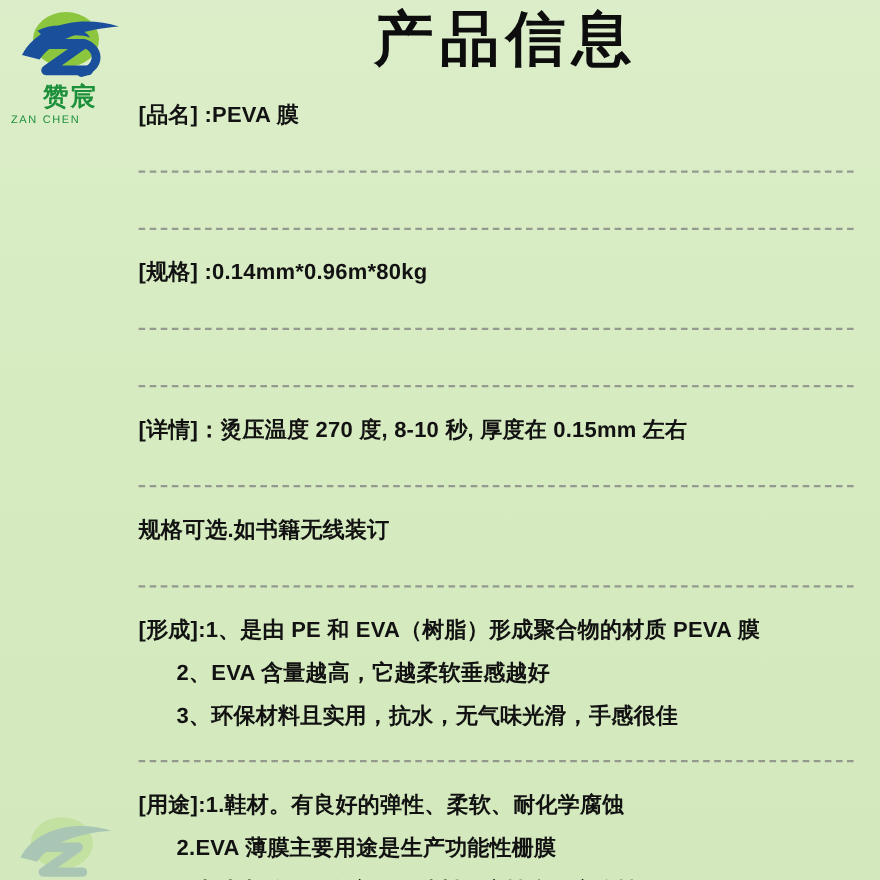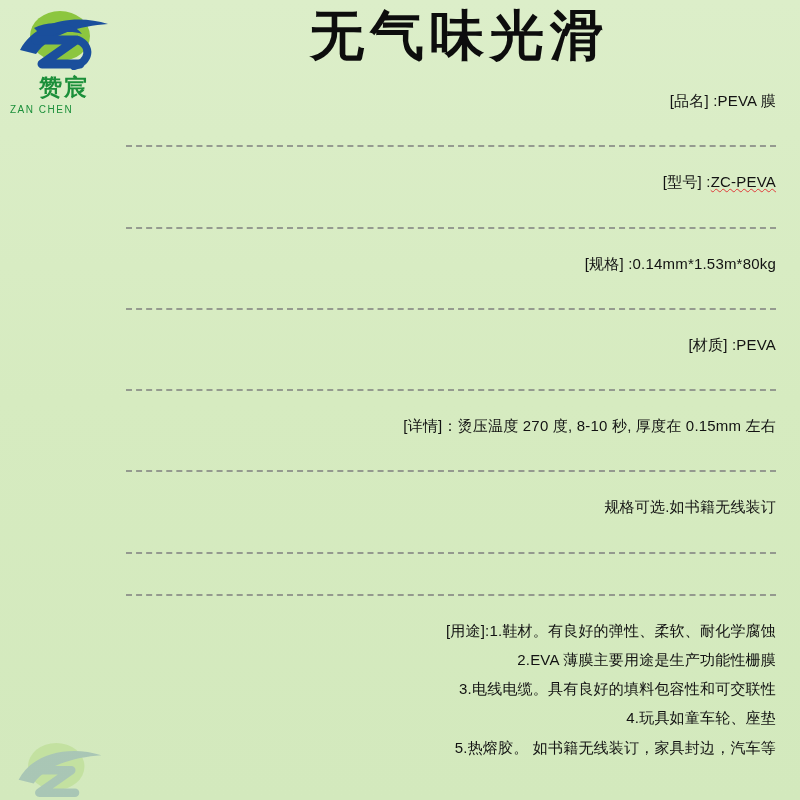--- a/index.html
+++ b/index.html
@@ -96,27 +96,26 @@
     left: 126px;
     top: 86px;
     width: 650px;
   }
 
   .row {
     position: relative;
     padding: 0 0 0 0;
   }
   .row-text {
-    font-size: 15px;
-    font-weight: normal;
+    font-size: 20px;
+    font-weight: bold;
     color: #121212;
     line-height: 1.95;
     white-space: pre-wrap;
     letter-spacing: 0.2px;
-    text-align: right;
   }
   .row-text.indent-block {
     text-indent: 0;
   }
   .divider {
     border-top: 2px dashed #7f7f7f;
     opacity: 0.75;
     margin: 0;
     height: 0;
     font-size: 0;
@@ -144,66 +143,65 @@
         <path d="M4 40 C20 10 60 4 92 14 C64 16 34 24 20 44 Z" fill="#1a4f9c"></path>
         <path d="M18 18 C32 10 58 12 66 24 C54 20 38 22 30 30 Z" fill="#1a4f9c"></path>
         <path d="M20 30 L60 30 L26 54 L64 54" stroke="#1a4f9c" stroke-width="9" fill="none" stroke-linecap="round" stroke-linejoin="round"></path>
         <path d="M62 30 C76 36 74 52 58 56" stroke="#1a4f9c" stroke-width="8" fill="none" stroke-linecap="round"></path>
       </svg>
     </div>
     <div class="logo-text-cn">赞宸</div>
     <div class="logo-text-en">ZAN CHEN</div>
   </div>
 
-  <div class="title">无气味光滑</div>
+  <div class="title">产品信息</div>
 
   <div class="content">
 
     <div class="row">
       <div class="row-text">[品名] :PEVA 膜</div>
     </div>
     <div class="sp-a"></div>
     <div class="divider"></div>
     <div class="sp-b"></div>
 
-    <div class="row">
-      <div class="row-text">[型号] :<span class="spell-underline">ZC-PEVA</span></div>
-    </div>
-    <div class="sp-a"></div>
-    <div class="divider"></div>
-    <div class="sp-b"></div>
-
-    <div class="row">
-      <div class="row-text">[规格] :0.14mm*1.53m*80kg</div>
-    </div>
-    <div class="sp-a"></div>
-    <div class="divider"></div>
-    <div class="sp-b"></div>
-
-    <div class="row">
-      <div class="row-text">[材质] :PEVA</div>
-    </div>
+    <div class="sp-a"></div>
+    <div class="divider"></div>
+    <div class="sp-b"></div>
+
+    <div class="row">
+      <div class="row-text">[规格] :0.14mm*0.96m*80kg</div>
+    </div>
+    <div class="sp-a"></div>
+    <div class="divider"></div>
+    <div class="sp-b"></div>
+
     <div class="sp-a"></div>
     <div class="divider"></div>
     <div class="sp-b"></div>
 
     <div class="row">
       <div class="row-text">[详情]：烫压温度 270 度, 8-10 秒, 厚度在 0.15mm 左右</div>
     </div>
     <div class="sp-a"></div>
     <div class="divider"></div>
     <div class="sp-b"></div>
 
     <div class="row">
       <div class="row-text">规格可选.如书籍无线装订</div>
     </div>
     <div class="sp-a"></div>
     <div class="divider"></div>
     <div class="sp-b"></div>
 
+    <div class="row">
+      <div class="row-text indent-block">[形成]:1、是由 PE 和 EVA（树脂）形成聚合物的材质 PEVA 膜
+      2、EVA 含量越高，它越柔软垂感越好
+      3、环保材料且实用，抗水，无气味光滑，手感很佳</div>
+    </div>
     <div class="sp-b"></div>
     <div class="divider"></div>
     <div class="sp-b"></div>
 
     <div class="row">
       <div class="row-text indent-block">[用途]:1.鞋材。有良好的弹性、柔软、耐化学腐蚀
       2.EVA 薄膜主要用途是生产功能性栅膜
       3.电线电缆。具有良好的填料包容性和可交联性
       4.玩具如童车轮、座垫
       5.热熔胶。 如书籍无线装订，家具封边，汽车等</div>

